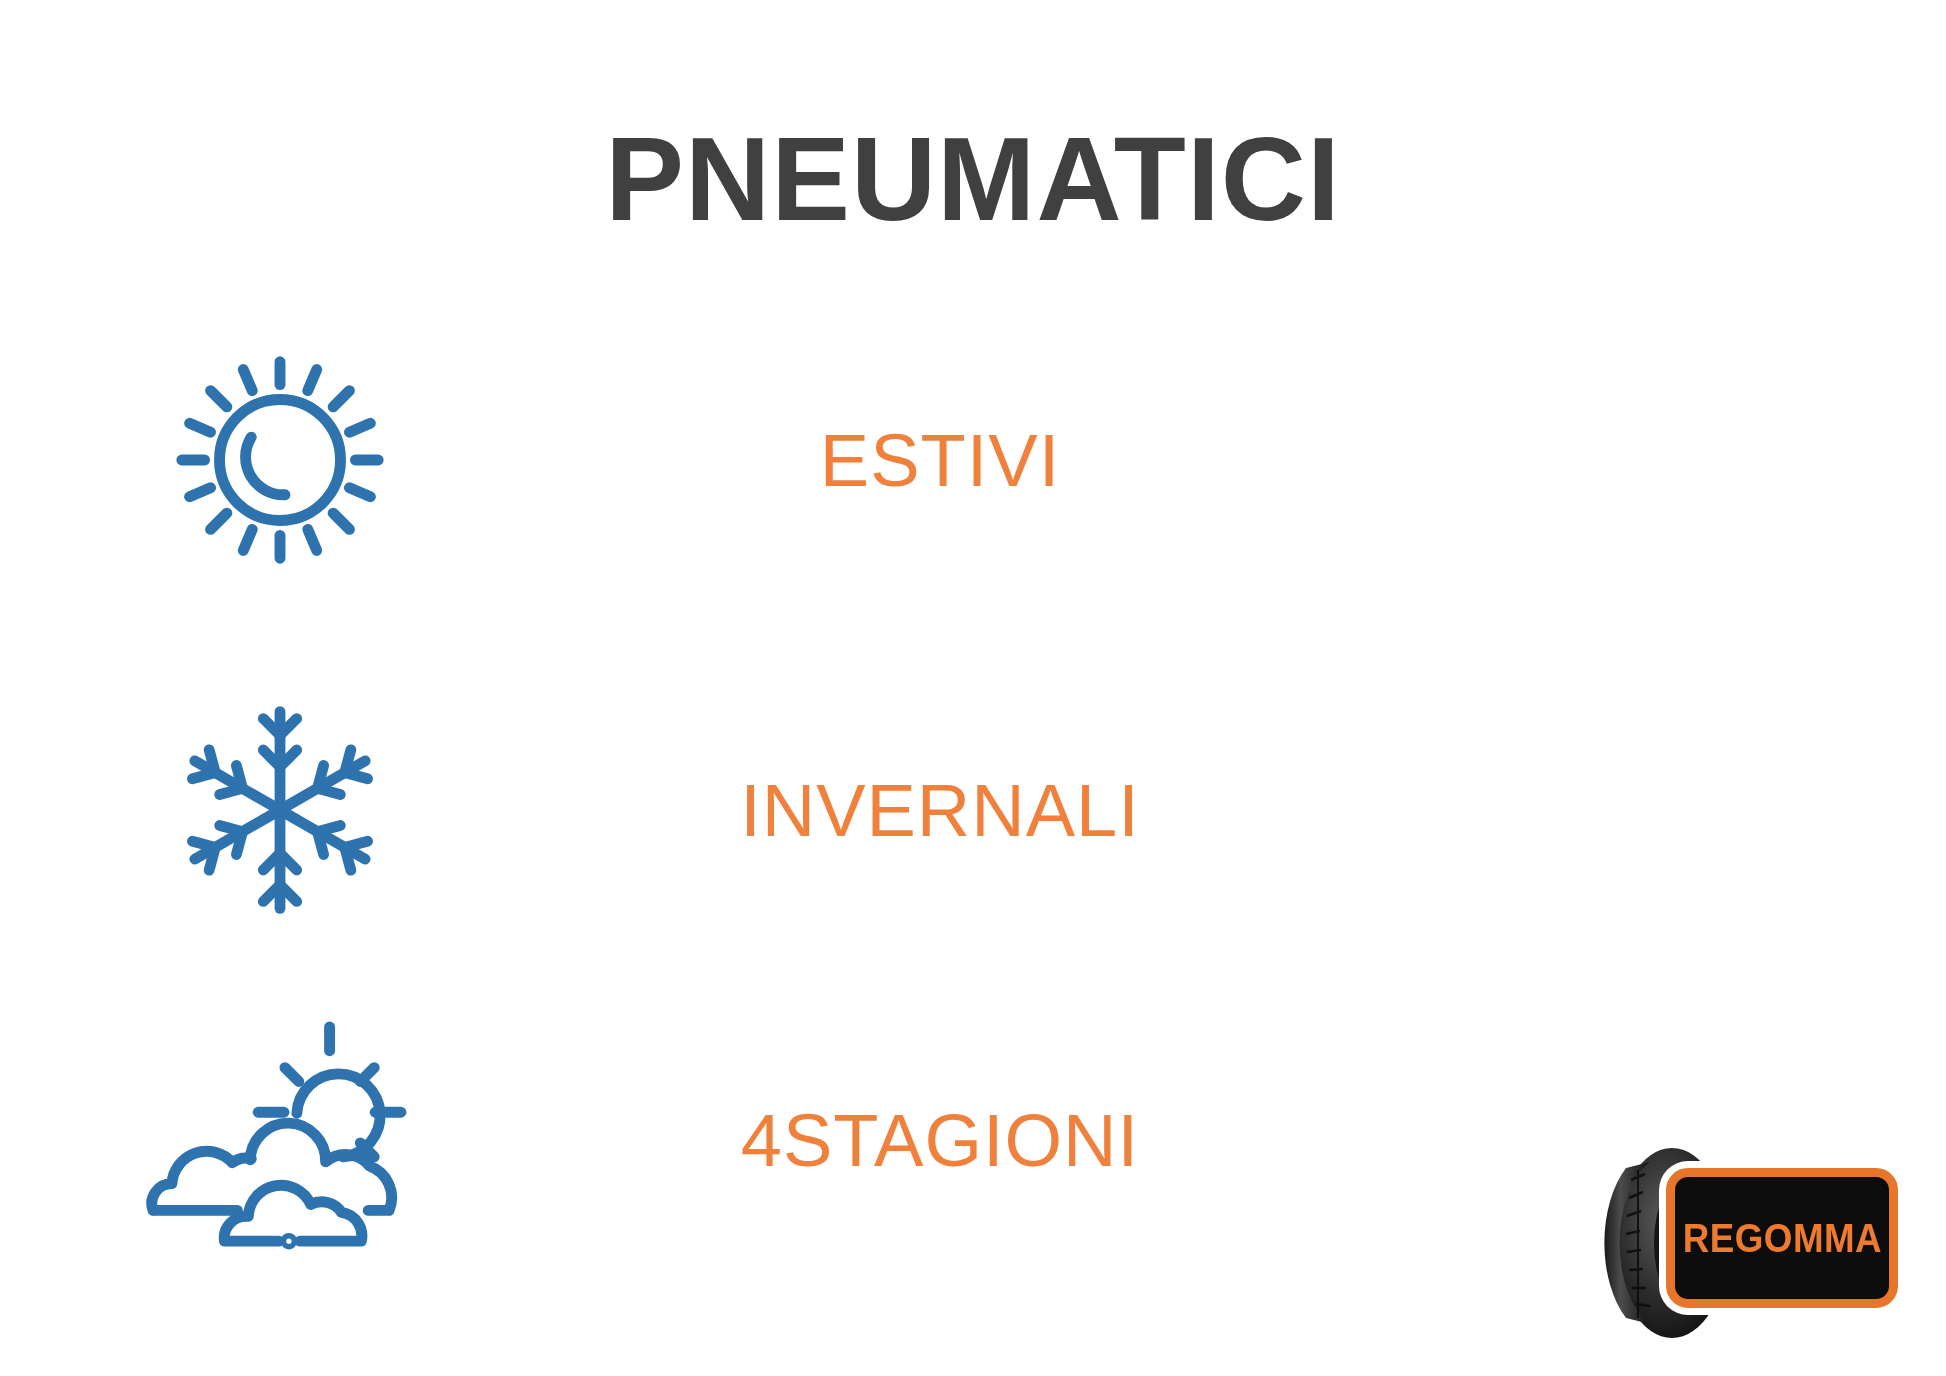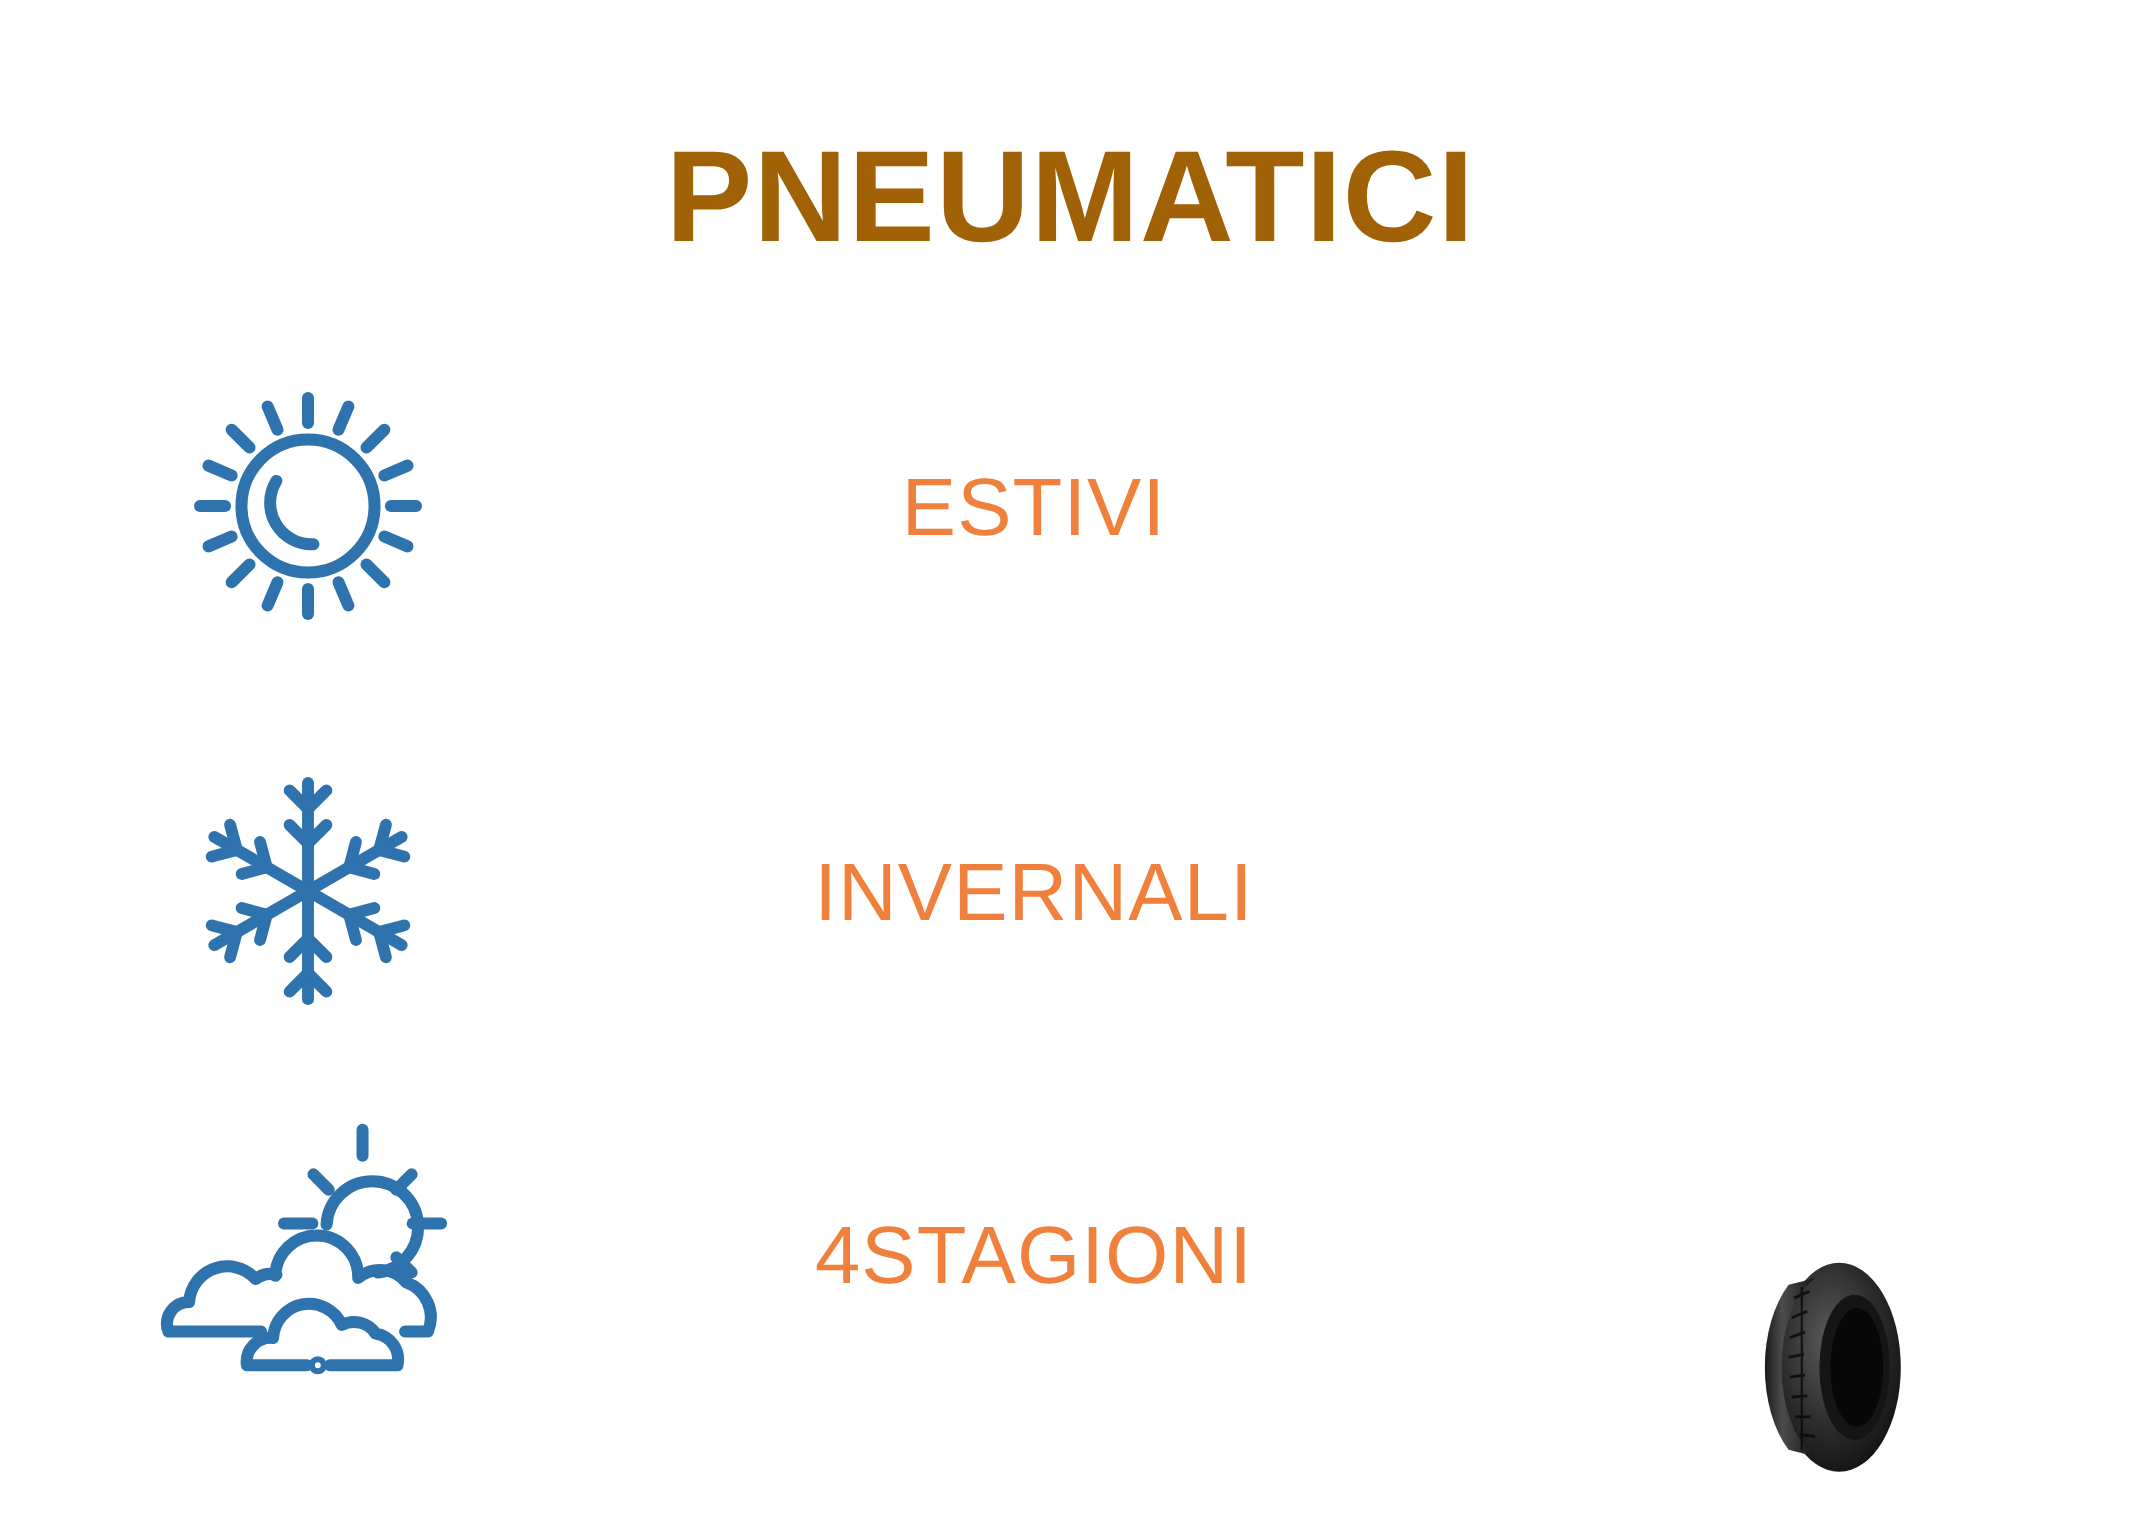--- a/index.html
+++ b/index.html
@@ -18,21 +18,21 @@
     overflow: hidden;
   }
 
   
   .title {
     position: absolute;
     left: 0;
     right: 0;
     top: 118px;
     text-align: center;
-    color: #a16207;
+    color: #404040;
     font-size: 118px;
     font-weight: bold;
     letter-spacing: 1px;
     line-height: 1.05;
     white-space: nowrap;
     font-family: "Liberation Sans", sans-serif;
   }
 
   
   .row {
@@ -279,15 +279,18 @@
         <path d="M23 114 L37 112"></path>
           <path d="M25 132 L39 131"></path>
         <path d="M28 150 L42 150"></path>
           <path d="M32 166 L46 168"></path>
         <path d="M34 32 L34 180" stroke-width="2"></path>
       </g>
 
       <ellipse cx="82" cy="105" rx="32" ry="66" fill="#151515"></ellipse>
       <ellipse cx="84" cy="105" rx="24" ry="54" fill="#070707"></ellipse>
     </svg>
+    <div class="logo-plate">
+      <span class="logo-text">REGOMMA</span>
+    </div>
   </div>
 
 </div>
 
 </body></html>

